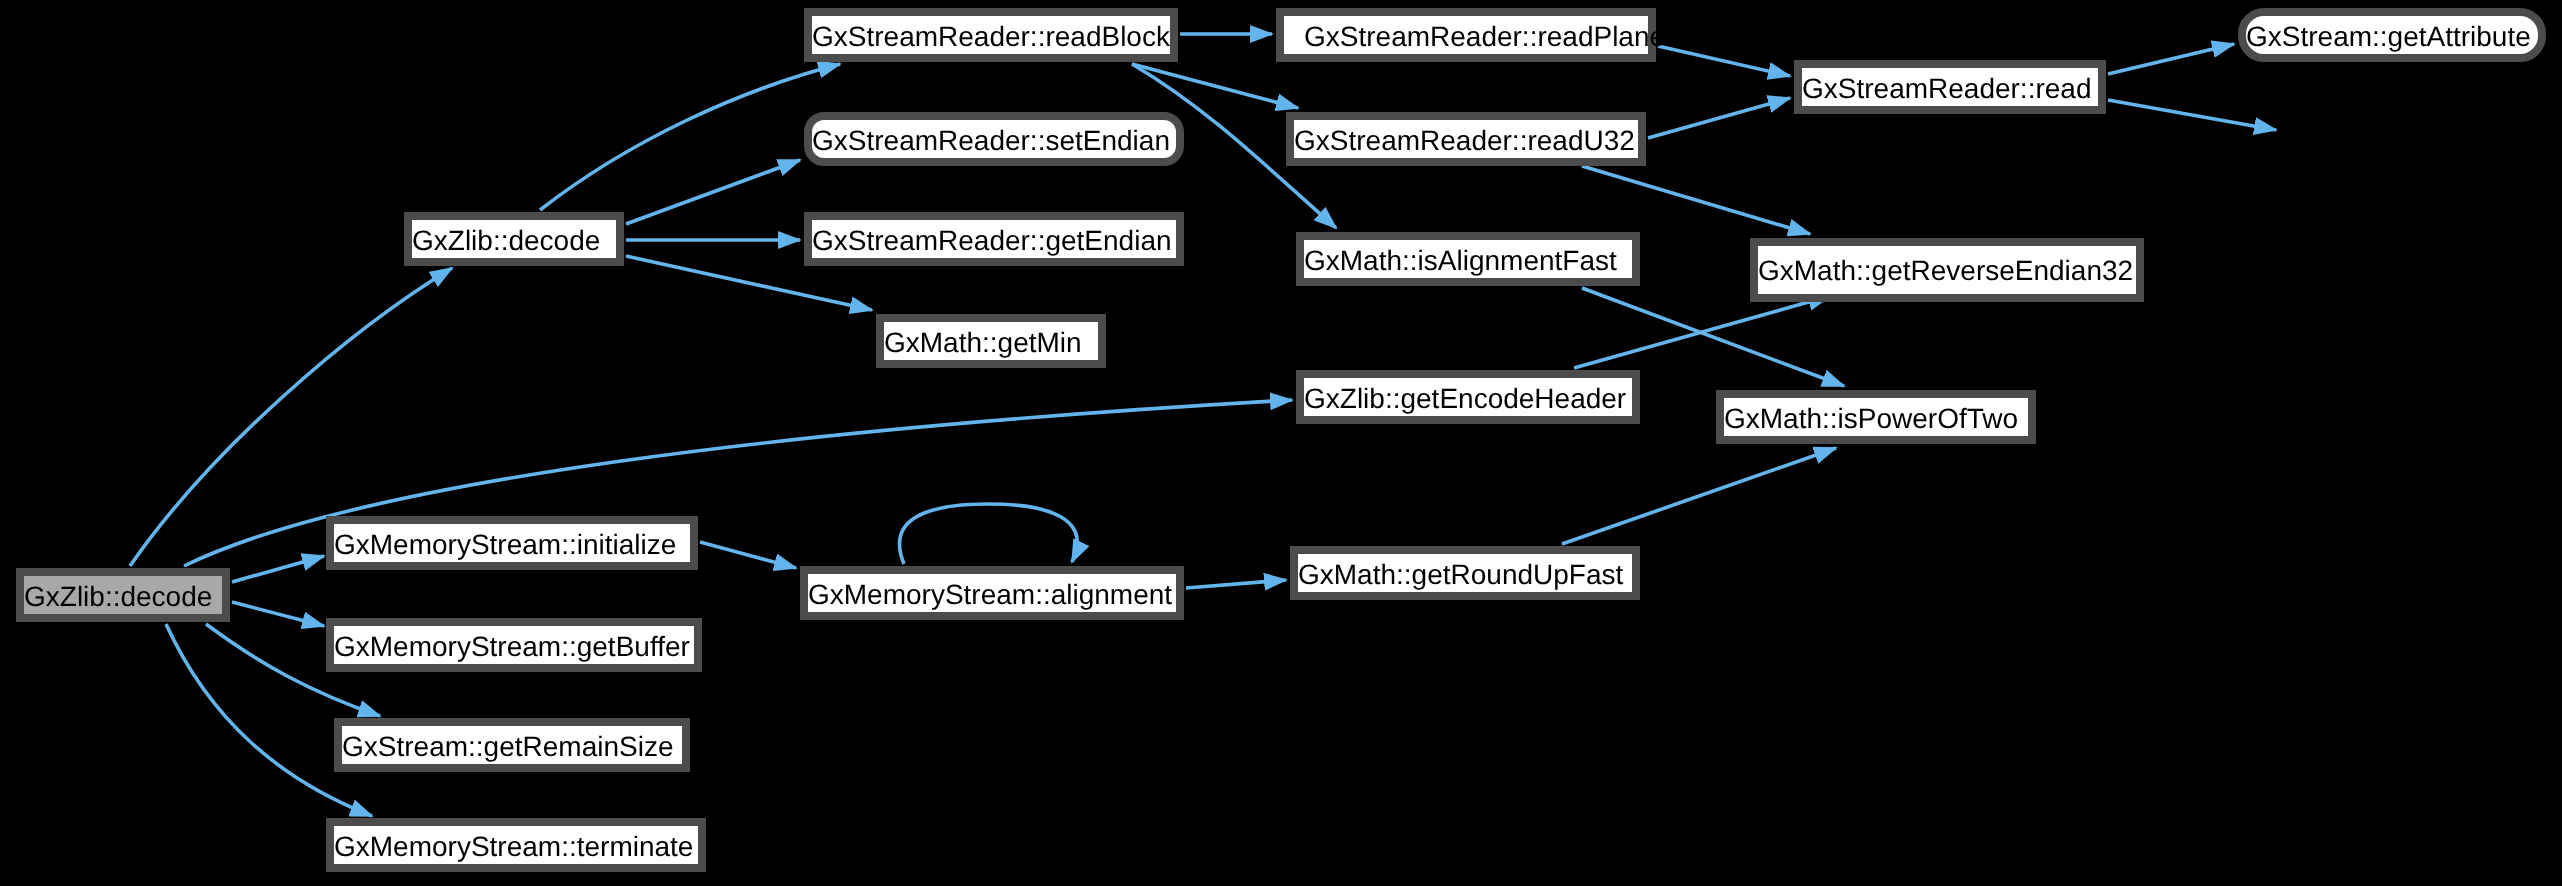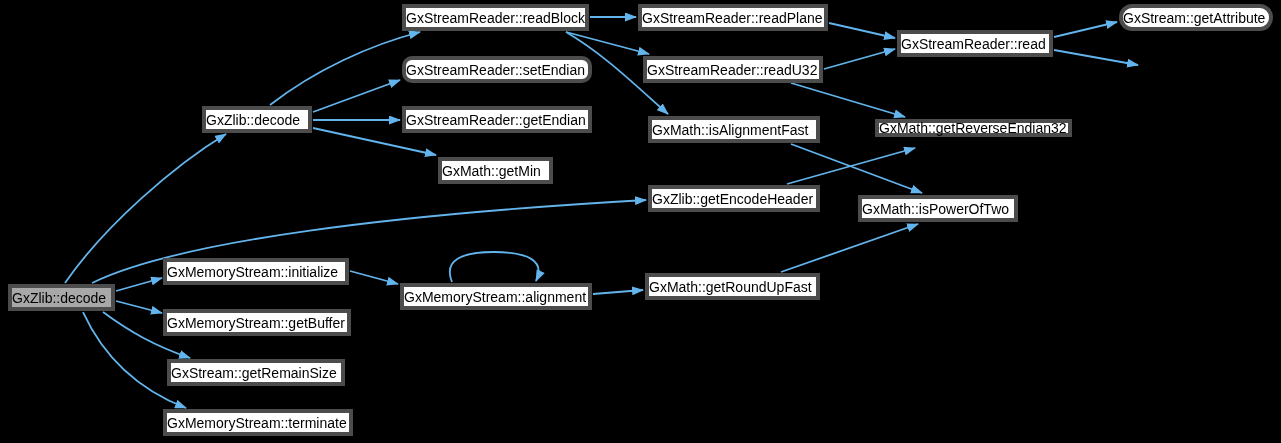--- a/index.html
+++ b/index.html
@@ -81,36 +81,36 @@
     </div>
     <div class="node" style="left: 402px; top: 56px; width: 190px; height: 27px; border-color: rgb(76, 76, 76); background: rgb(255, 255, 255); color: rgb(0, 0, 0); border-radius: 10px;">
       <span>GxStreamReader::setEndian</span>
     </div>
     <div class="node" style="left: 402px; top: 106px; width: 190px; height: 27px; border-color: rgb(76, 76, 76); background: rgb(255, 255, 255); color: rgb(0, 0, 0);">
       <span>GxStreamReader::getEndian</span>
     </div>
     <div class="node" style="left: 438px; top: 157px; width: 115px; height: 27px; border-color: rgb(76, 76, 76); background: rgb(255, 255, 255); color: rgb(0, 0, 0);">
       <span>GxMath::getMin</span>
     </div>
-    <div class="node" style="left: 638px; top: 4px; width: 190px; height: 27px; border-color: rgb(76, 76, 76); background: rgb(255, 255, 255); color: rgb(0, 0, 0);">
+    <div class="node" style="left: 638px; top: 4px; width: 190px; height: 27px; border-color: rgb(76, 76, 76); background: rgb(255, 255, 255); color: rgb(0, 0, 0); padding-left: 10px;">
       <span>GxStreamReader::readPlane</span>
     </div>
     <div class="node" style="left: 643px; top: 56px; width: 180px; height: 27px; border-color: rgb(76, 76, 76); background: rgb(255, 255, 255); color: rgb(0, 0, 0);">
       <span>GxStreamReader::readU32</span>
     </div>
     <div class="node" style="left: 648px; top: 116px; width: 172px; height: 27px; border-color: rgb(76, 76, 76); background: rgb(255, 255, 255); color: rgb(0, 0, 0);">
       <span>GxMath::isAlignmentFast</span>
     </div>
     <div class="node" style="left: 648px; top: 185px; width: 172px; height: 27px; border-color: rgb(76, 76, 76); background: rgb(255, 255, 255); color: rgb(0, 0, 0);">
       <span>GxZlib::getEncodeHeader</span>
     </div>
     <div class="node" style="left: 897px; top: 30px; width: 156px; height: 27px; border-color: rgb(76, 76, 76); background: rgb(255, 255, 255); color: rgb(0, 0, 0);">
       <span>GxStreamReader::read</span>
     </div>
-    <div class="node" style="left: 875px; top: 119px; width: 197px; height: 18px; border-color: rgb(76, 76, 76); background: rgb(255, 255, 255); color: rgb(0, 0, 0);">
+    <div class="node" style="left: 875px; top: 119px; width: 197px; height: 32px; border-color: rgb(76, 76, 76); background: rgb(255, 255, 255); color: rgb(0, 0, 0);">
       <span>GxMath::getReverseEndian32</span>
     </div>
     <div class="node" style="left: 858px; top: 195px; width: 160px; height: 27px; border-color: rgb(76, 76, 76); background: rgb(255, 255, 255); color: rgb(0, 0, 0);">
       <span>GxMath::isPowerOfTwo</span>
     </div>
     <div class="node" style="left: 1119px; top: 4px; width: 154px; height: 27px; border-color: rgb(76, 76, 76); background: rgb(255, 255, 255); color: rgb(0, 0, 0); border-radius: 13px;">
       <span>GxStream::getAttribute</span>
     </div>
     <div class="node" style="left: 163px; top: 258px; width: 186px; height: 27px; border-color: rgb(76, 76, 76); background: rgb(255, 255, 255); color: rgb(0, 0, 0);">
       <span>GxMemoryStream::initialize</span>

